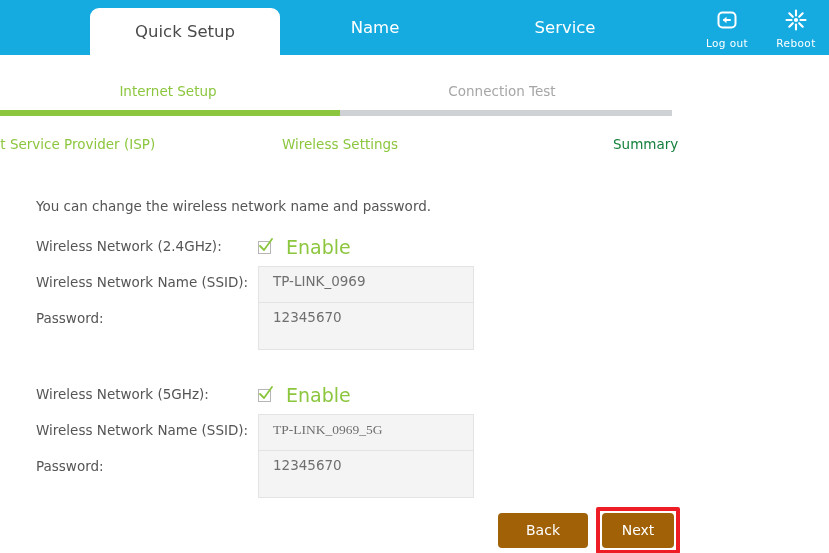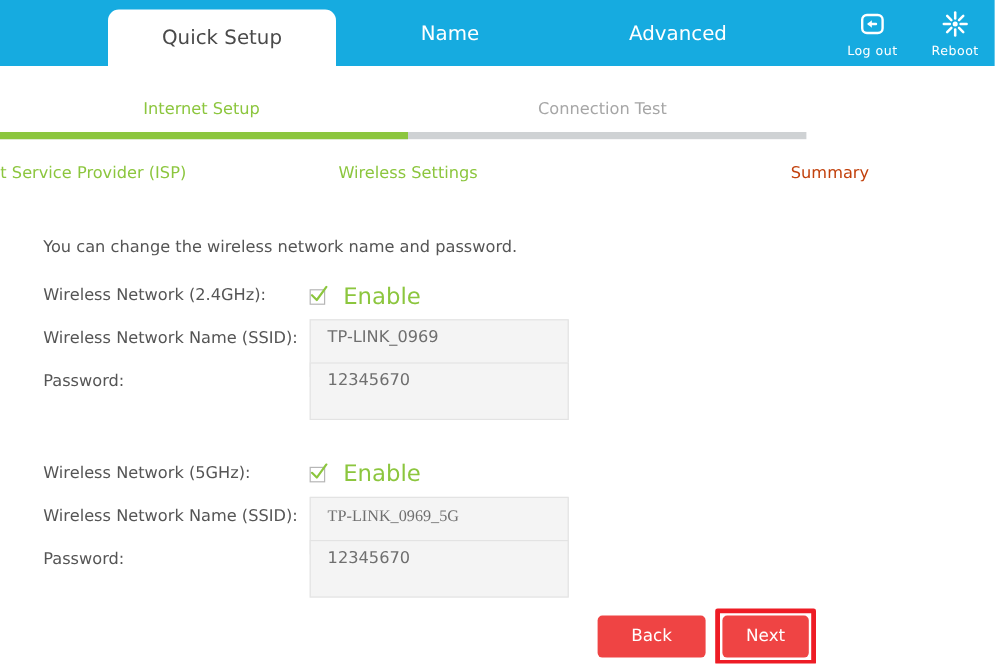--- a/index.html
+++ b/index.html
@@ -134,22 +134,22 @@
   }
   .step-isp {
     left: -48px;
     color: #8cc63e;
   }
   .step-wireless {
     left: 282px;
     color: #8cc63e;
   }
   .step-summary {
-    left: 659px;
-    color: #c2410c;
+    left: 613px;
+    color: #15803d;
   }
 
   
   .intro {
     position: absolute;
     left: 36px;
     top: 198px;
     font-size: 13.5px;
     color: #555555;
   }
@@ -205,21 +205,21 @@
     top: 0;
     line-height: 29px;
     font-size: 13.5px;
     color: #6f6f6f;
   }
 
   
   .btn {
     position: absolute;
     height: 35px;
-    background: #ef4444;
+    background: #a16207;
     border-radius: 4px;
     color: #ffffff;
     font-size: 14px;
     text-align: center;
     line-height: 35px;
     border: none;
     padding: 0;
     font-family: "DejaVu Sans", "Liberation Sans", sans-serif;
   }
   .btn-back {
@@ -247,21 +247,21 @@
 <body>
 
 <div class="header">
 
   <div class="tab-active">
     <div class="tab-active-label">Quick Setup</div>
   </div>
 
   <div class="tab-basic">Name</div>
 
-  <div class="tab-advanced">Advanced</div>
+  <div class="tab-advanced">Service</div>
 
   <div class="hdr-action logout">
     <span class="ico">
       <svg width="24" height="24" viewBox="0 0 24 24">
         <rect x="3.5" y="4.5" width="17" height="15" rx="4" ry="4" fill="none" stroke="#ffffff" stroke-width="2"></rect>
         <path d="M15 12 H9" stroke="#ffffff" stroke-width="2" fill="none" stroke-linecap="round"></path>
         <path d="M11.5 8.8 L7.8 12 L11.5 15.2 Z" fill="#ffffff"></path>
       </svg>
     </span>
     <span class="lbl">Log out</span>

